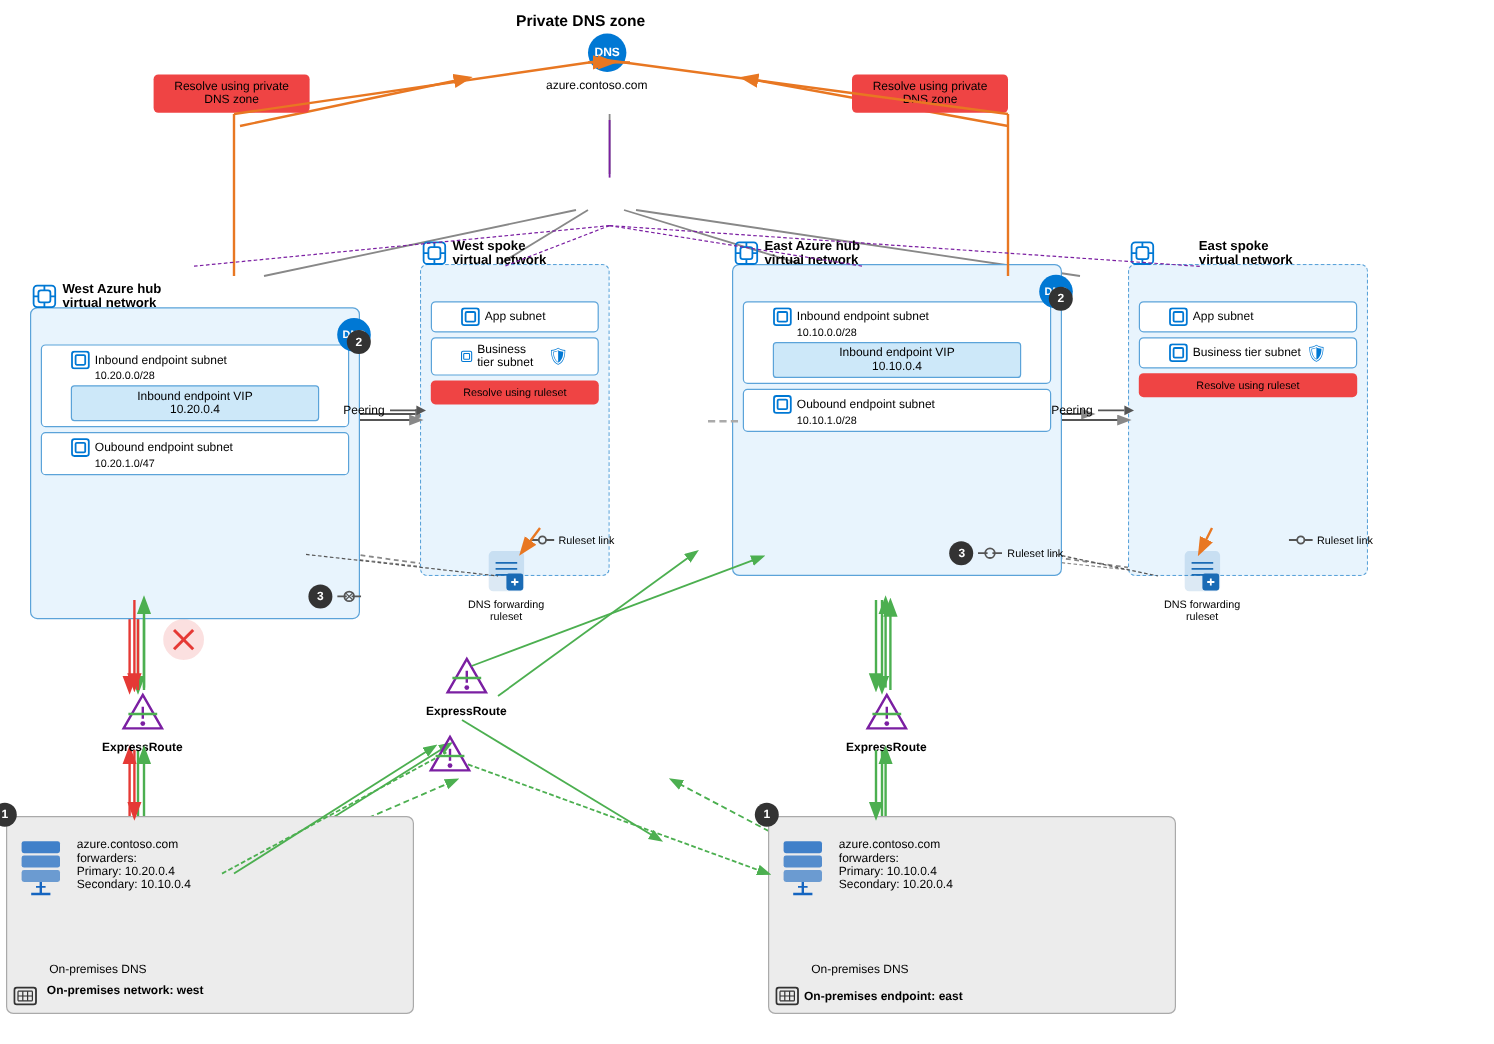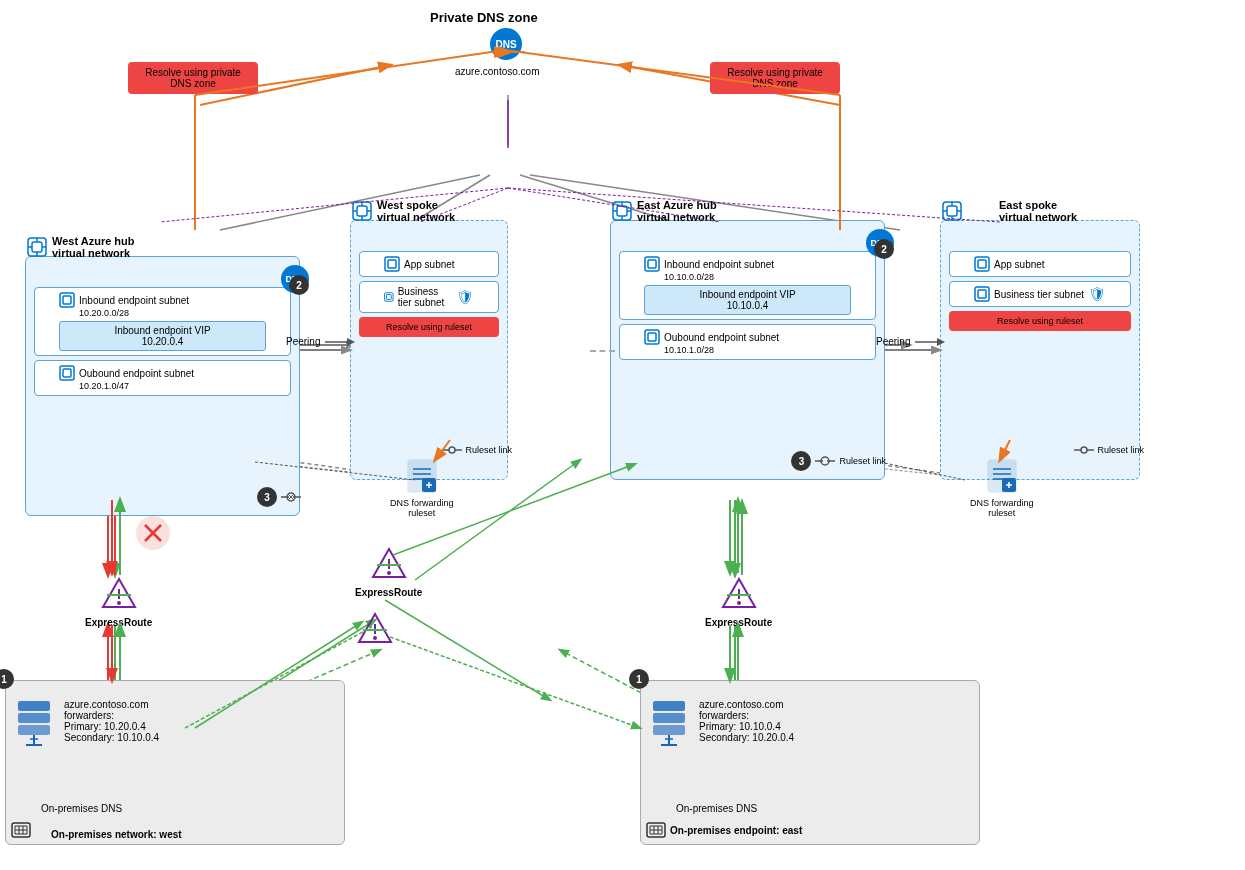--- a/index.html
+++ b/index.html
@@ -538,21 +538,21 @@
 Primary: 10.20.0.4
 Secondary: 10.10.0.4</div>
       </div>
 
       <div style="position:absolute; bottom:30px; left:35px; font-size:10px; text-align:center;">
         <div>On-premises
 DNS</div>
       </div>
     </div>
 
-    <div style="position:absolute; bottom:0; left:5px; display:flex; align-items:flex-end; gap:20px; padding:4px 0;">
+    <div style="position:absolute; bottom:0; left:5px; display:flex; align-items:flex-start; gap:8px; padding:4px 0;">
       <svg width="20" height="20" viewBox="0 0 20 20">
         <rect x="1" y="3" width="18" height="14" rx="2" fill="none" stroke="#333" stroke-width="1.5"></rect>
         <line x1="4" y1="6" x2="4" y2="14" stroke="#333" stroke-width="1"></line>
         <line x1="4" y1="6" x2="16" y2="6" stroke="#333" stroke-width="1"></line>
         <line x1="4" y1="10" x2="16" y2="10" stroke="#333" stroke-width="1"></line>
         <line x1="4" y1="14" x2="16" y2="14" stroke="#333" stroke-width="1"></line>
         <line x1="8" y1="6" x2="8" y2="14" stroke="#333" stroke-width="1"></line>
         <line x1="12" y1="6" x2="12" y2="14" stroke="#333" stroke-width="1"></line>
         <line x1="16" y1="6" x2="16" y2="14" stroke="#333" stroke-width="1"></line>
       </svg>

